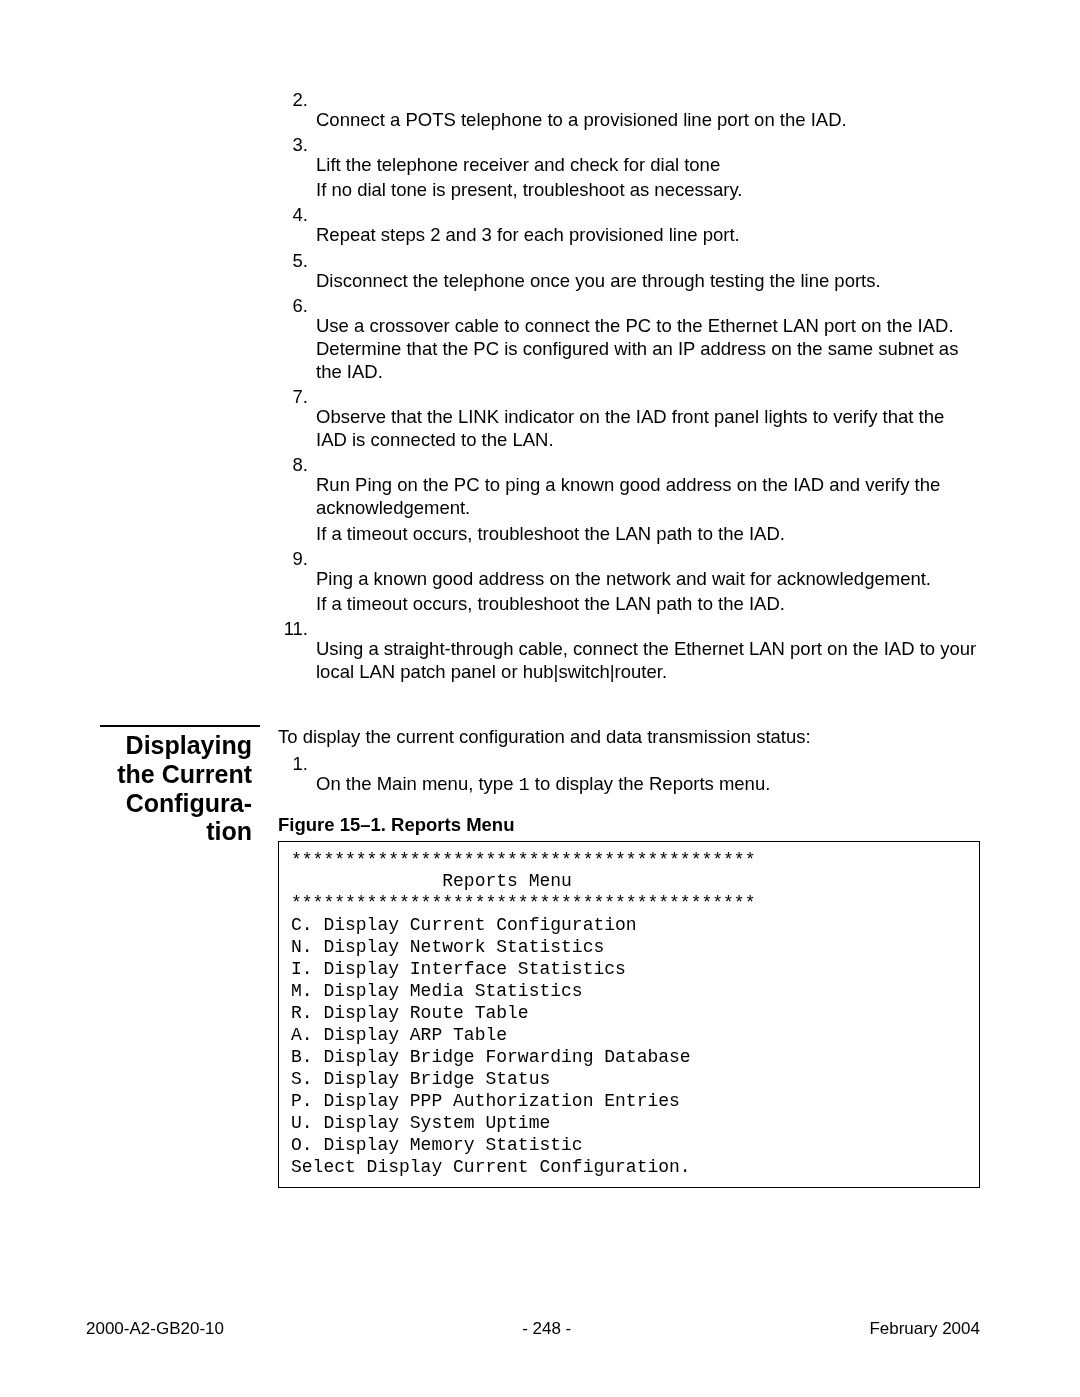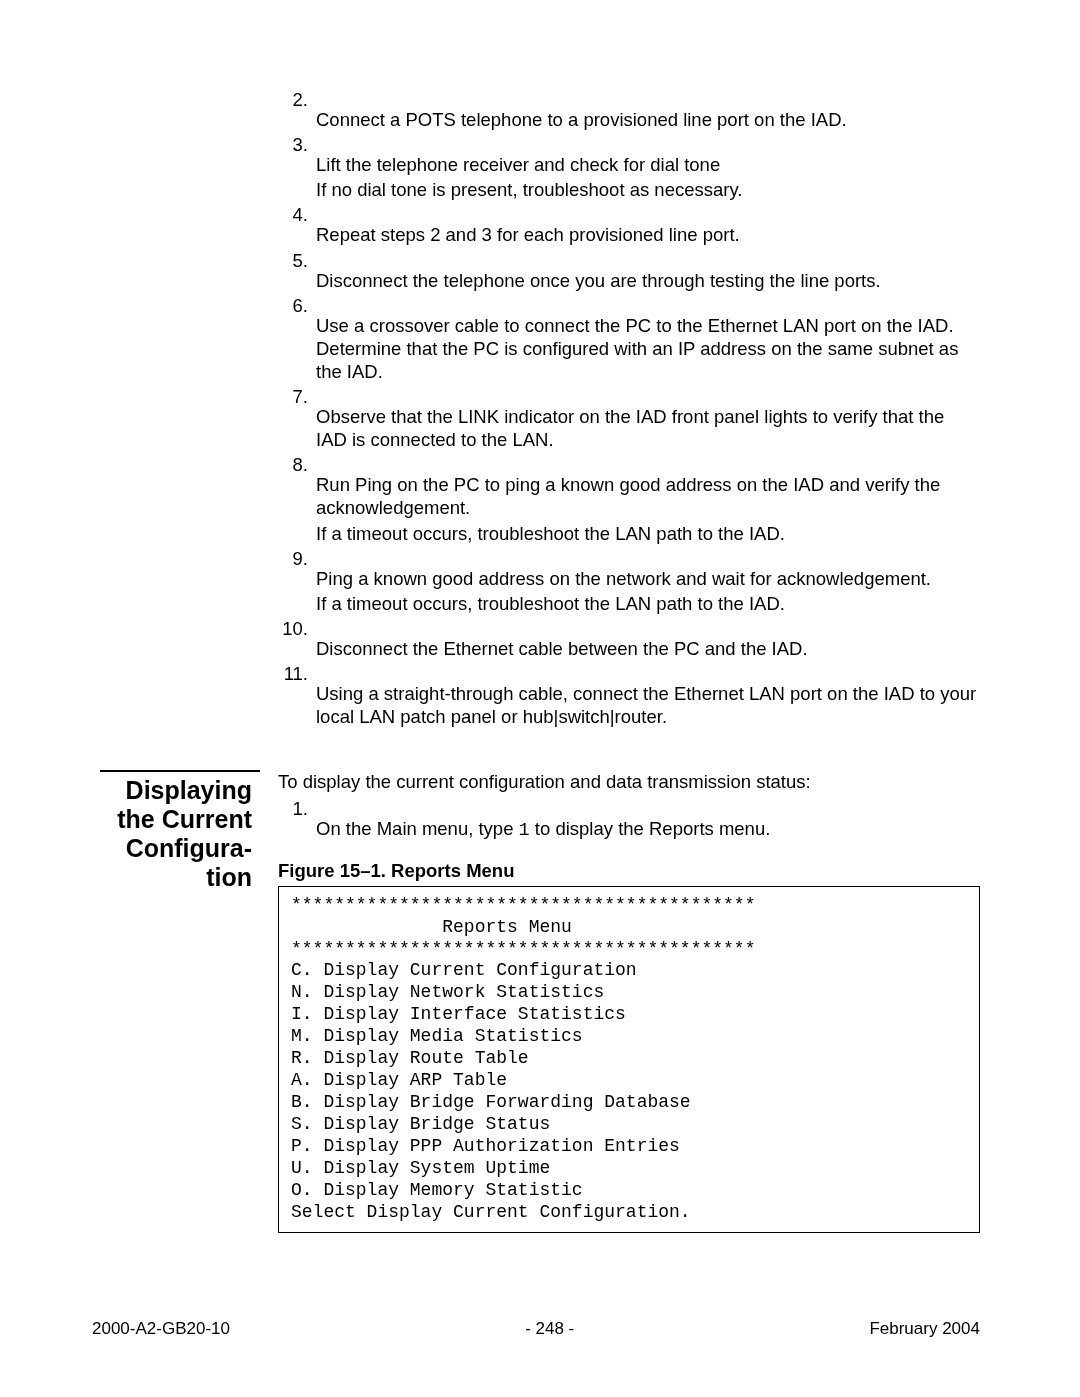--- a/index.html
+++ b/index.html
@@ -81,21 +81,21 @@
     border: 1px solid #000;
     padding: 8px 12px;
     font-family: "Courier New", monospace;
     font-size: 18px;
     line-height: 1.22;
     white-space: pre;
   }
   .footer {
     position: absolute;
     bottom: 58px;
-    left: 92px;
+    left: 86px;
     right: 100px;
     display: flex;
     justify-content: space-between;
     font-size: 17px;
   }
   .mono { font-family: "Courier New", monospace; }
 </style>
 </head>
 <body>
 
@@ -133,24 +133,20 @@
           <div class="ol-num">8.</div>
           <div class="ol-text">Run Ping on the PC to ping a known good address on the IAD and verify the acknowledgement.</div>
         </div>
         <div class="ol-sub">If a timeout occurs, troubleshoot the LAN path to the IAD.</div>
         <div class="ol-item">
           <div class="ol-num">9.</div>
           <div class="ol-text">Ping a known good address on the network and wait for acknowledgement.</div>
         </div>
         <div class="ol-sub">If a timeout occurs, troubleshoot the LAN path to the IAD.</div>
         <div class="ol-item">
-          <div class="ol-num">10.</div>
-          <div class="ol-text">Disconnect the Ethernet cable between the PC and the IAD.</div>
-        </div>
-        <div class="ol-item">
           <div class="ol-num">11.</div>
           <div class="ol-text">Using a straight-through cable, connect the Ethernet LAN port on the IAD to your local LAN patch panel or hub|switch|router.</div>
         </div>
       </div>
 
 
 
     <div class="section" style="margin-top:40px;">
       <div class="sidehead" style="white-space: pre-line; text-align: right;">Displaying the Current Configura-
 tion</div>

